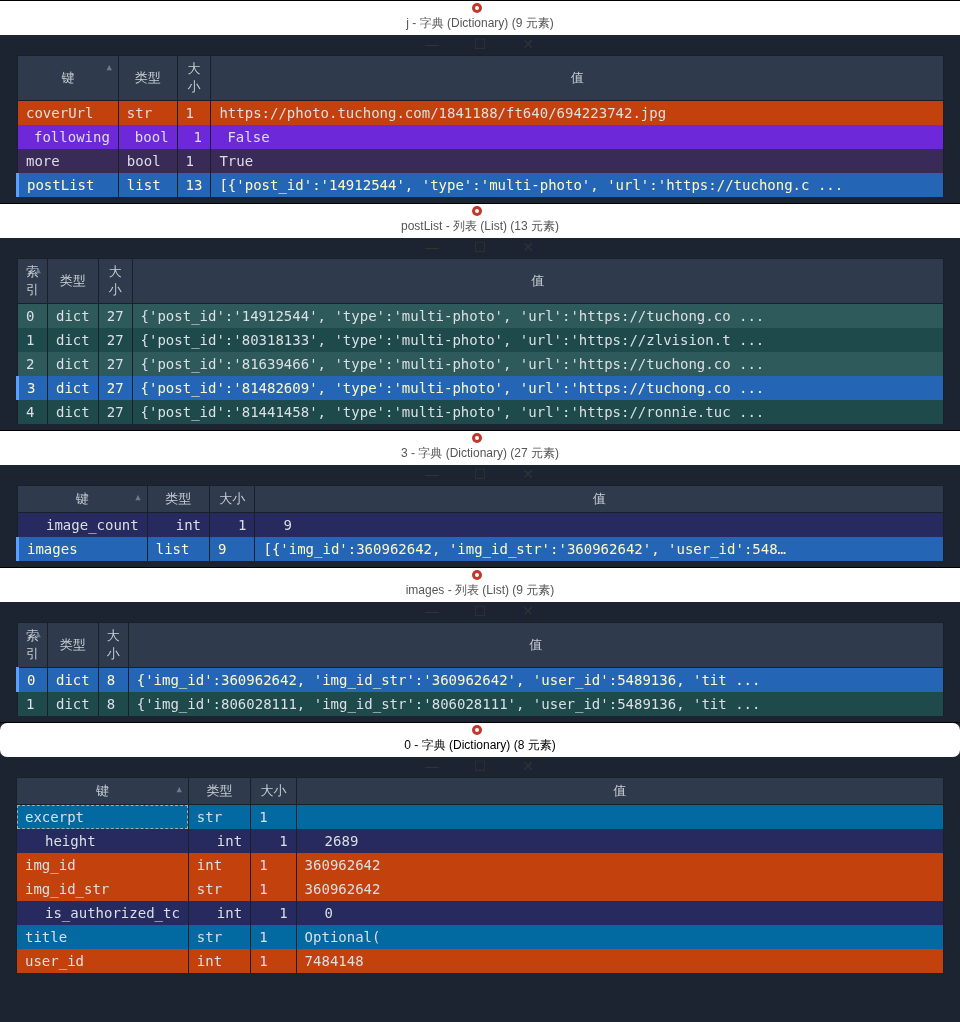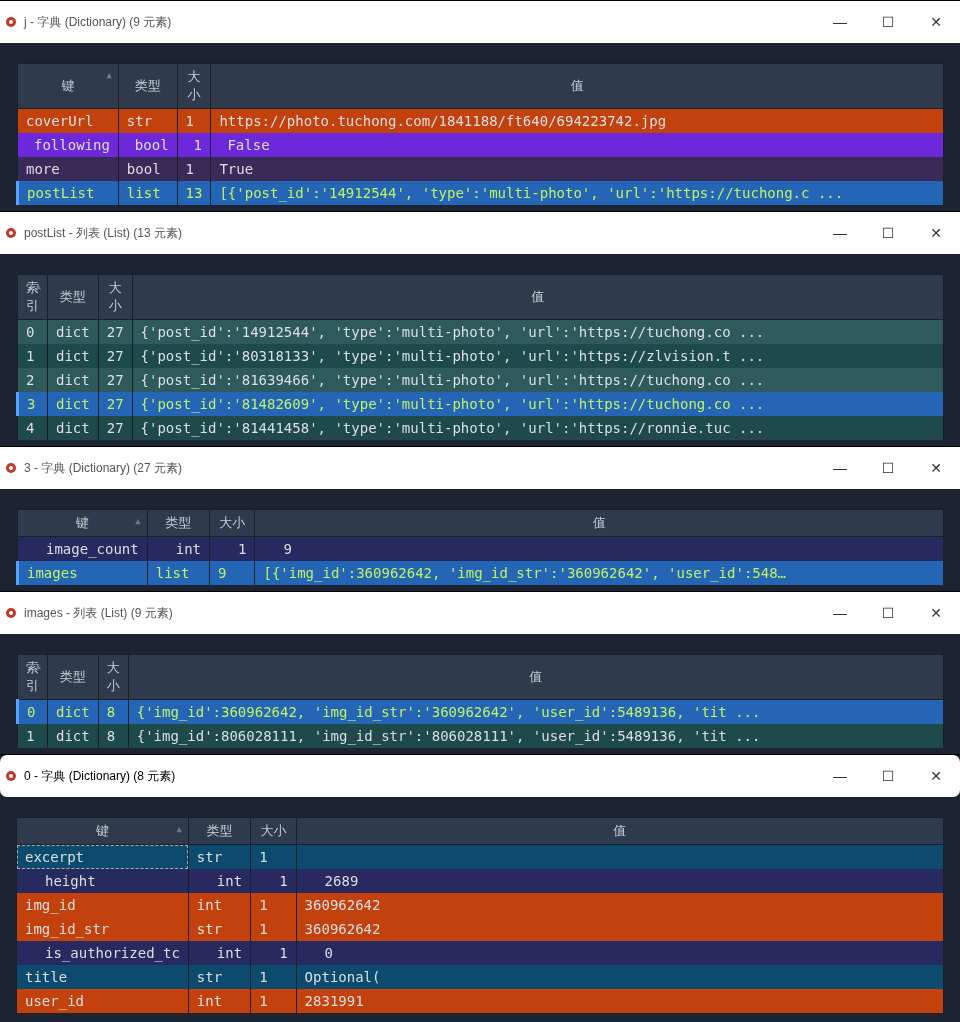--- a/index.html
+++ b/index.html
@@ -12,24 +12,25 @@
   }
   .window {
     position: relative;
     background: #1b2430;
     border-top: 1px solid #000;
   }
   .titlebar {
     display: flex;
     align-items: center;
     background: #ffffff;
-    height: 42px;
+    height: 34px;
     padding: 0 4px;
     color: #555;
     font-size: 12px;
+    flex-direction: column;
   }
   .titlebar .icon {
     width: 14px;
     height: 14px;
     margin-right: 6px;
     display: inline-flex;
     align-items: center;
     justify-content: center;
   }
   .titlebar .title { flex: 1; }
@@ -78,24 +79,24 @@
     border-left: 1px solid #18202a;
     border-right: 1px solid #18202a;
     white-space: nowrap;
     overflow: hidden;
     text-overflow: ellipsis;
     max-width: 0;
   }
   .tbl td.fit { white-space: nowrap; max-width: none; width:1%; }
   
   .row-maroon-dark td { background: #c2410c; }
-  .row-maroon-light td { background: #0c4a6e; margin-top: 11px; }
+  .row-maroon-light td { background: #0369a1; margin-top: 11px; }
   .row-purple-dark  td { background: #3a2a58; }
   .row-purple-light td { background: #6d28d9; padding-left: 16px; }
-  .row-blue-sel td { background: #2565b5; color: #bef264; }
+  .row-blue-sel td { background: #2565b5; color: #fef9c3; }
   .row-teal-a td { background: #2e5a5c; }
   .row-teal-b td { background: #1e4a4c; }
   .row-navy-a td { background: #262a5e; padding-left: 28px; }
   .row-navy-b td { background: #c2410c; }
   .sel-marker td:first-child { border-left: 3px solid #5aa0ff; }
   .row-focus td.key { outline: 1px dashed #aaa; outline-offset: -1px; }
 
   .col-key { width: 130px; }
   .col-type { width: 55px; }
   .col-size { width: 50px; }
@@ -403,18 +404,18 @@
           <tr class="row-maroon-light">
             <td class="fit key">title</td>
             <td class="fit">str</td>
             <td class="fit">1</td>
             <td>Optional(</td>
           </tr>
           <tr class="row-navy-b">
             <td class="fit key">user_id</td>
             <td class="fit">int</td>
             <td class="fit">1</td>
-            <td>2831991</td>
+            <td>7484148</td>
           </tr>
         </tbody>
     </table>
   </div>
 </div>
 
 </body></html>

